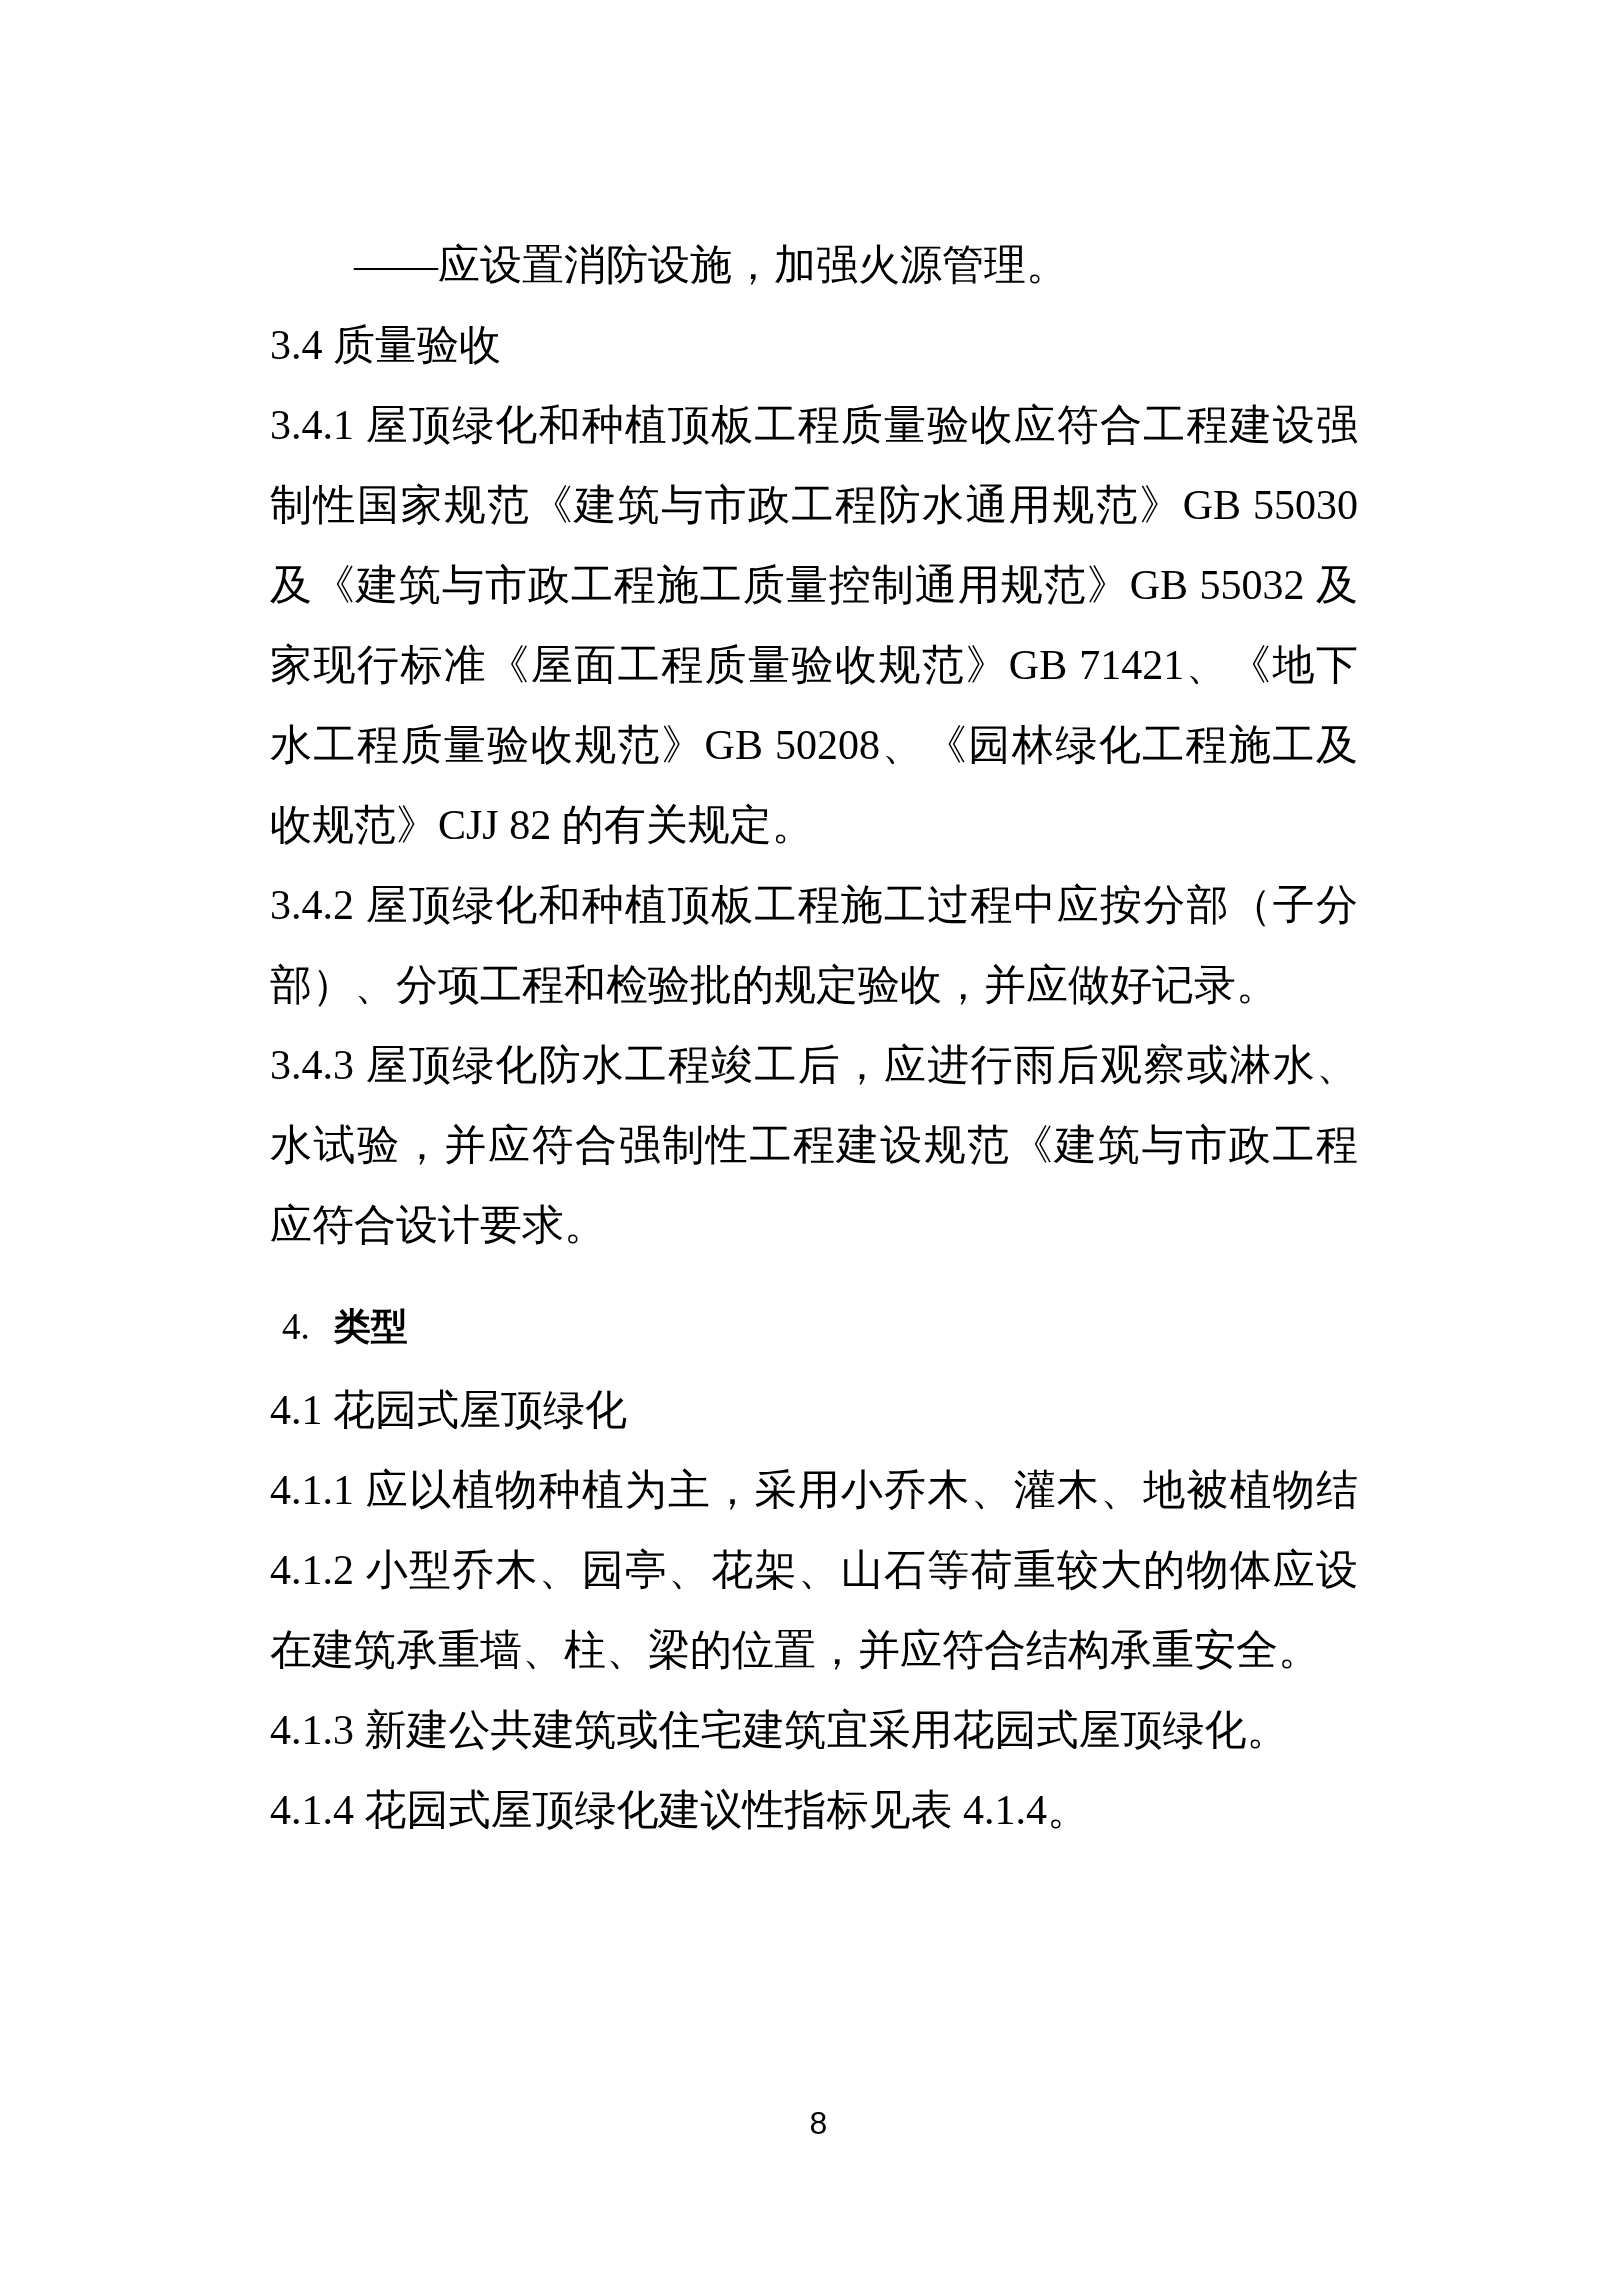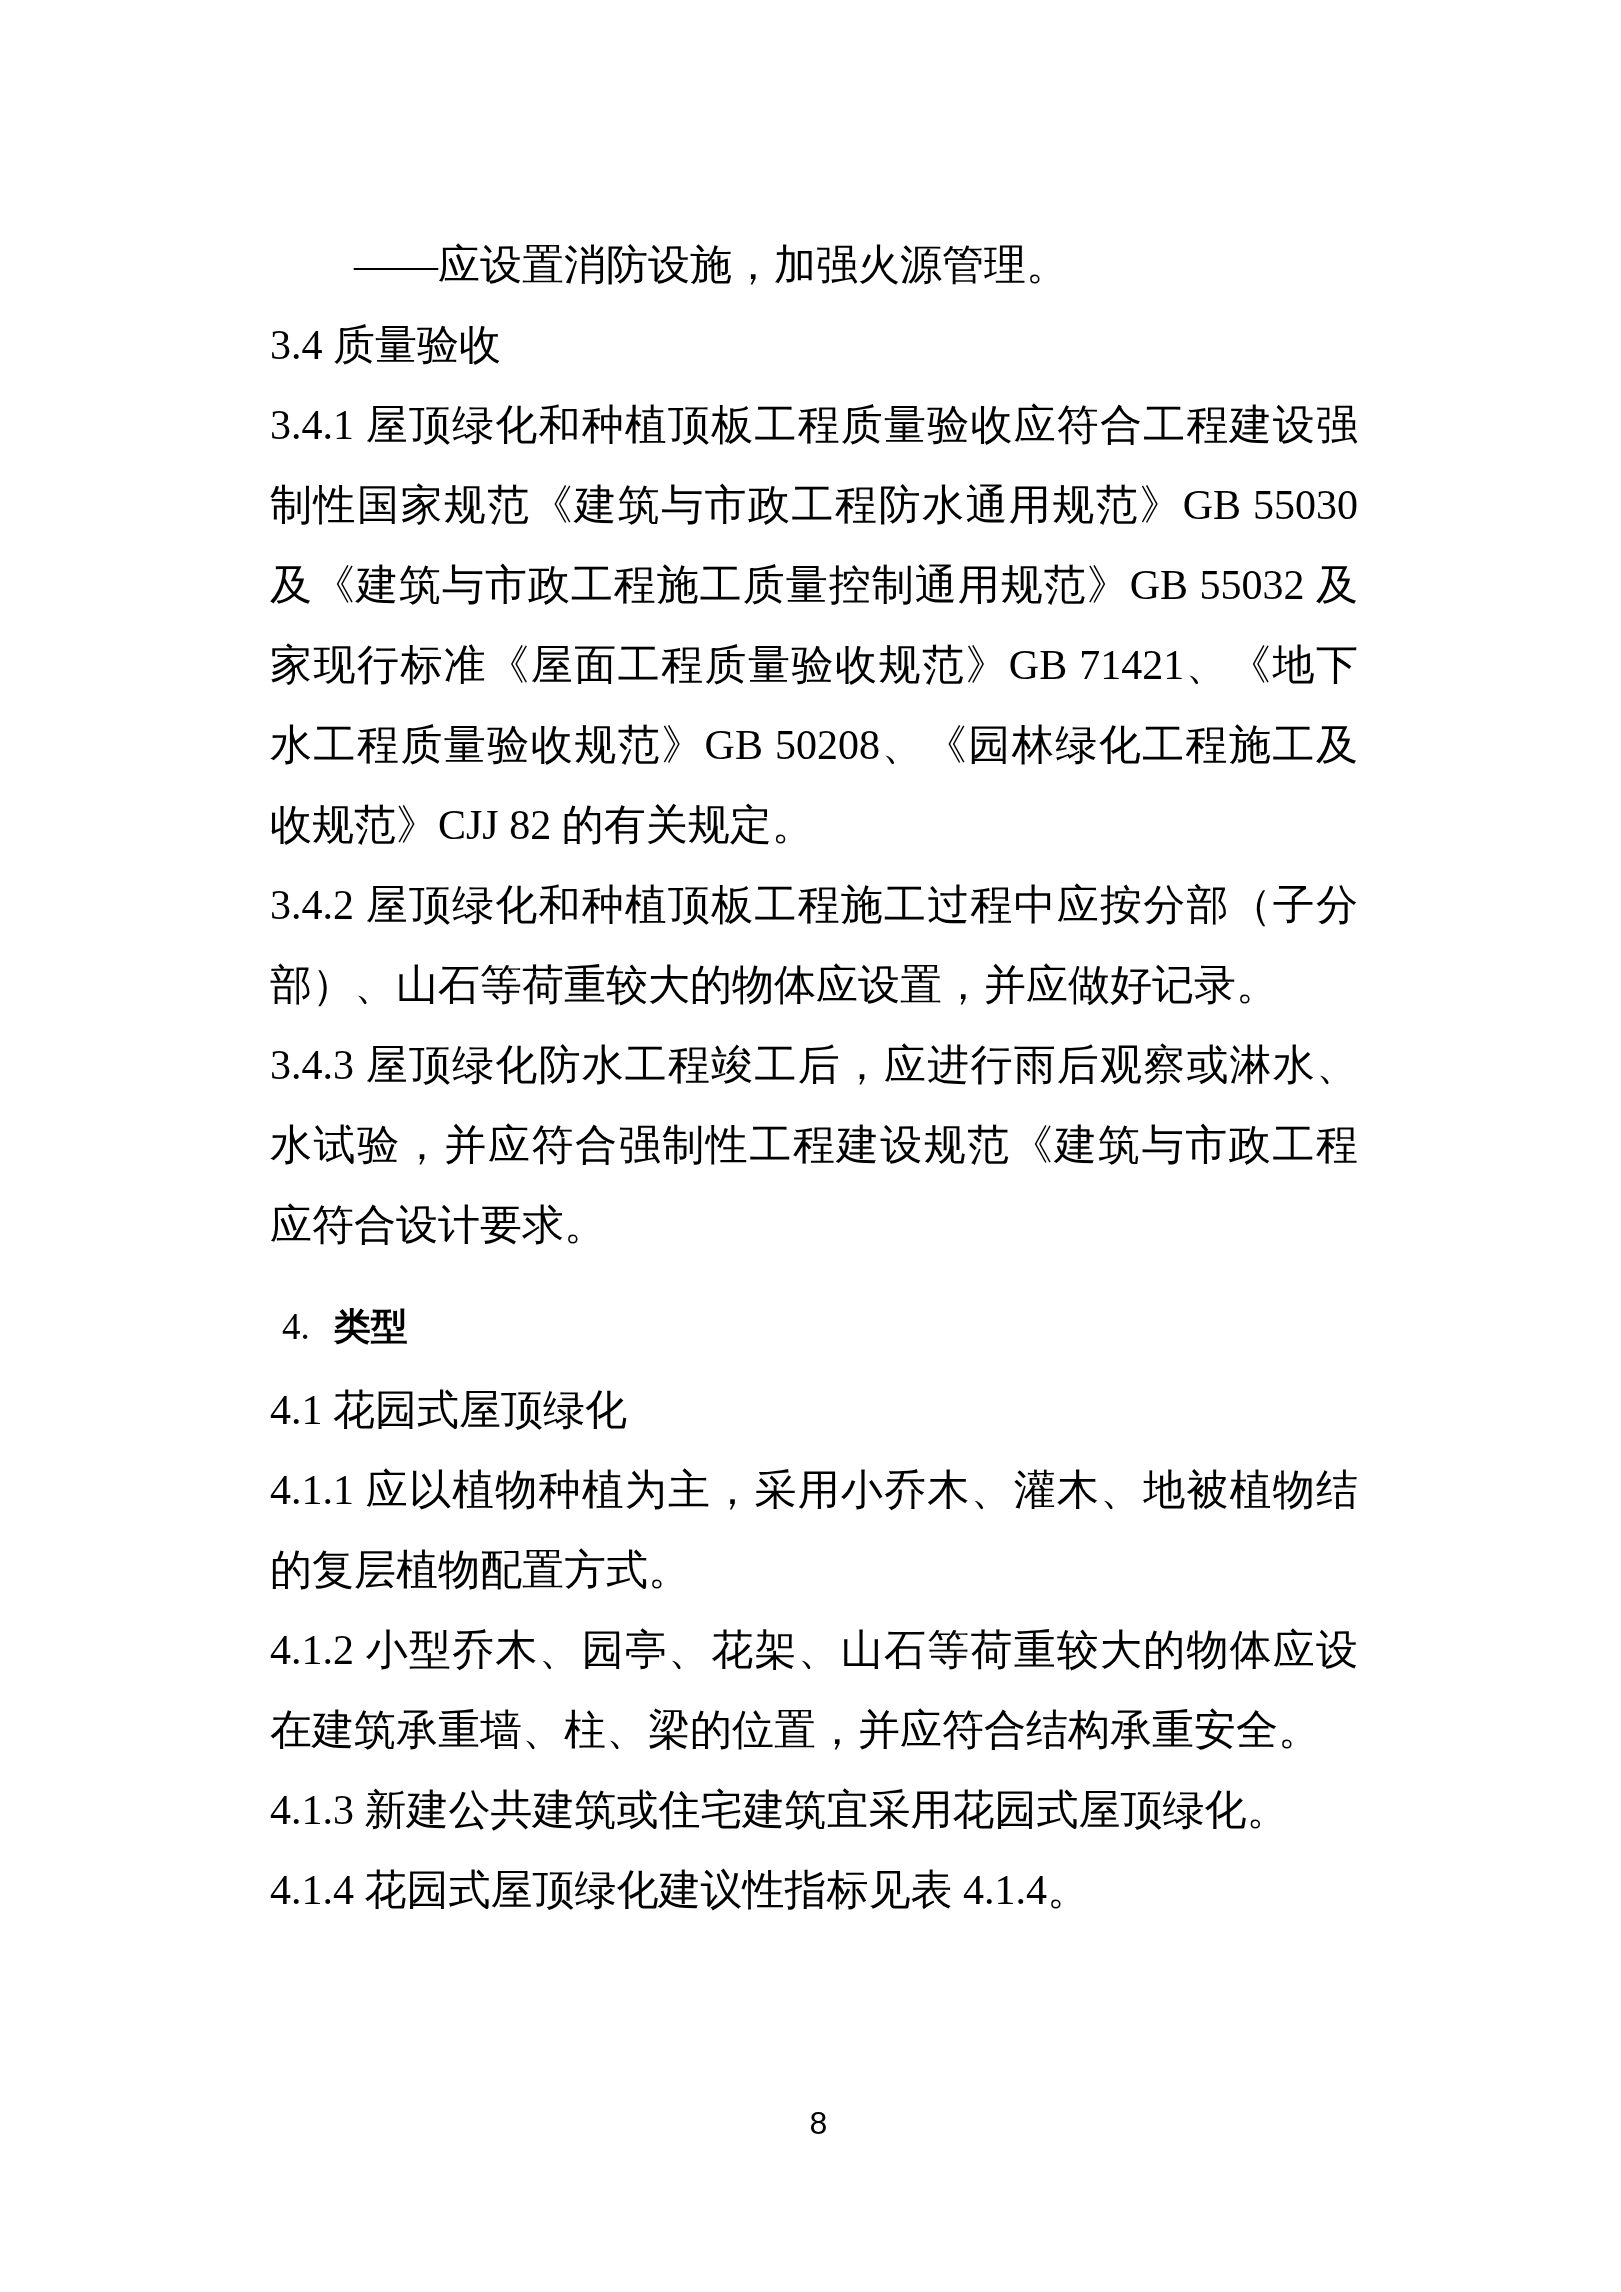--- a/index.html
+++ b/index.html
@@ -76,32 +76,31 @@
   <div class="text-block">
     <div class="line indent">——应设置消防设施，加强火源管理。</div>
     <div class="line">3.4 质量验收</div>
     <div class="line fill">3.4.1 屋顶绿化和种植顶板工程质量验收应符合工程建设强</div>
     <div class="line fill">制性国家规范《建筑与市政工程防水通用规范》GB 55030</div>
     <div class="line fill">及《建筑与市政工程施工质量控制通用规范》GB 55032 及国</div>
     <div class="line fill">家现行标准《屋面工程质量验收规范》GB 71421、《地下防</div>
     <div class="line fill">水工程质量验收规范》GB 50208、《园林绿化工程施工及验</div>
     <div class="line">收规范》CJJ 82 的有关规定。</div>
     <div class="line fill">3.4.2 屋顶绿化和种植顶板工程施工过程中应按分部（子分</div>
-    <div class="line">部）、山石等荷重较大的物体应设置，并应做好记录。</div>
+    <div class="line">部）、分项工程和检验批的规定验收，并应做好记录。</div>
     <div class="line fill">3.4.3 屋顶绿化防水工程竣工后，应进行雨后观察或淋水、蓄</div>
     <div class="line fill">水试验，并应符合强制性工程建设规范《建筑与市政工程防</div>
     <div class="line">应符合设计要求。</div>
 
     <div class="heading">
       <span class="num">4.</span><span class="label">类型</span>
     </div>
 
     <div class="line">4.1 花园式屋顶绿化</div>
     <div class="line fill">4.1.1 应以植物种植为主，采用小乔木、灌木、地被植物结合</div>
-    <div class="line">的复层植物配置方式。</div>
     <div class="line fill">4.1.2 小型乔木、园亭、花架、山石等荷重较大的物体应设置</div>
     <div class="line">在建筑承重墙、柱、梁的位置，并应符合结构承重安全。</div>
     <div class="line">4.1.3 新建公共建筑或住宅建筑宜采用花园式屋顶绿化。</div>
     <div class="line">4.1.4 花园式屋顶绿化建议性指标见表 4.1.4。</div>
   </div>
 
   <div class="footer">
     <span>8</span>
   </div>
 

